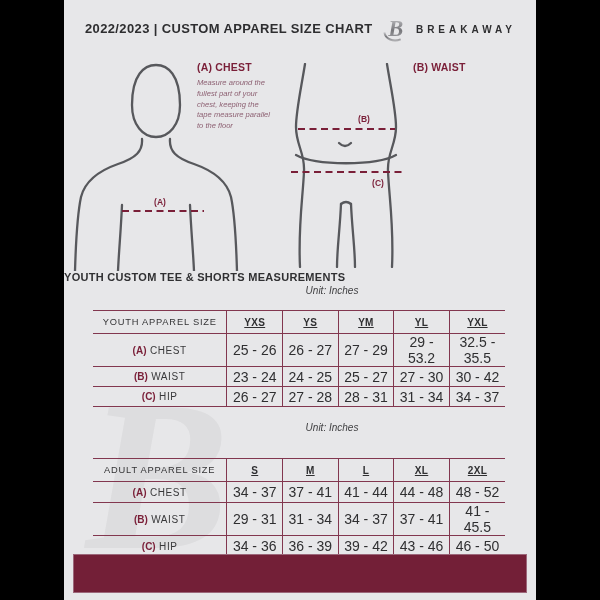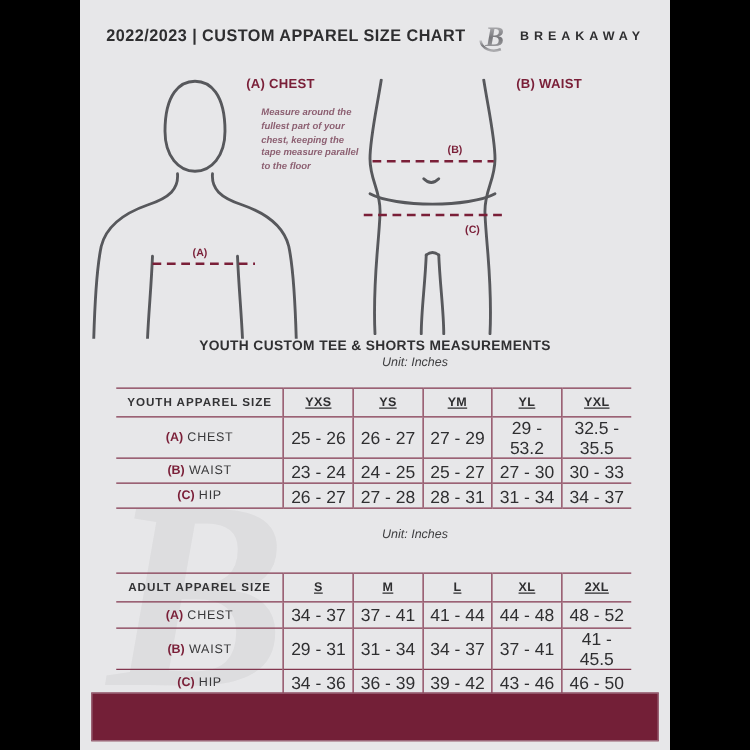--- a/index.html
+++ b/index.html
@@ -17,41 +17,41 @@
   .brand{font-size:10px;font-weight:700;letter-spacing:4px;color:#2e2e30;}
 
   
   .diagram{position:absolute;left:0;top:55px;width:472px;height:216px;}
   .fig{position:absolute;}
   .fig path,.fig ellipse{fill:none;stroke:#57585c;stroke-width:2.3;stroke-linecap:round;}
   .fig .dash{stroke:#7a1f38;stroke-width:2;stroke-dasharray:7 4.5;stroke-linecap:butt;}
   .fig text{font-family:"Liberation Sans",sans-serif;font-size:8.5px;font-weight:700;fill:#7a1f38;}
   .instr{position:absolute;width:112px;}
   .instr h3{margin:0 0 5px 0;font-size:10.5px;font-weight:700;color:#7a1f38;letter-spacing:.2px;}
-  .instr p{margin:12px;font-size:7.6px;line-height:1.42;font-style:italic;color:#8c5f71;
-           white-space:pre-line;font-weight:700;}
-
-  
-  .tbl-title{position:absolute;left:0;width:472px;text-align:center;font-size:11px;
+  .instr p{margin:0;font-size:7.6px;line-height:1.42;font-style:italic;color:#8c5f71;
+           white-space:pre-line;font-weight:400;}
+
+  
+  .tbl-title{position:absolute;left:0;width:472px;text-align:left;font-size:11px;
              font-weight:700;color:#303032;letter-spacing:.3px;}
   .tbl-unit{position:absolute;left:0;width:536px;text-align:center;font-size:10px;
             font-style:italic;color:#3f3f41;}
   table.size{position:absolute;left:29px;width:412px;border-collapse:collapse;
              table-layout:fixed;z-index:2;}
   table.size col.c0{width:32.5%;}
   table.size col.cn{width:13.5%;}
   table.size th,table.size td{border-top:1.5px solid #82374f;padding:0;
              text-align:center;vertical-align:middle;}
   table.size tr:last-child td{border-bottom:1.5px solid #82374f;}
   table.size th+th,table.size td+td{border-left:1.5px solid #82374f;}
   table.size thead tr{height:23px;}
   table.size tbody tr{height:20px;}
   table.adult tbody tr{height:21px;}
   .col-head{font-size:10px;font-weight:700;color:#2f2f31;letter-spacing:.3px;text-decoration:underline;}
-  .col-head-first{font-size:9.3px;font-weight:700;color:#333335;letter-spacing:.8px;
+  .col-head-first{font-size:9.3px;font-weight:400;color:#333335;letter-spacing:.8px;
                   text-align:left;padding-left:14px;}
   .row-label{text-align:left;padding-left:14px;font-size:10px;color:#38383a;letter-spacing:.6px;}
   .row-label .pfx{font-weight:700;color:#7a1f38;letter-spacing:0;}
   .val{font-size:14px;color:#2f2f31;}
 
   .y-title{top:271px;}  .y-unit{top:285px;}  .y-table{top:310px;}
   .a-title{top:408px;}  .a-unit{top:422px;}  .a-table{top:458px;}
 
   
   .footer-bar{position:absolute;left:9px;top:554px;width:452px;height:37px;
@@ -161,21 +161,21 @@
         </tr>
         <tr>
           <td class="row-label">
             <span class="pfx">(B)</span>
             <span>WAIST</span>
           </td>
           <td class="val">23 - 24</td>
           <td class="val">24 - 25</td>
           <td class="val">25 - 27</td>
           <td class="val">27 - 30</td>
-          <td class="val">30 - 33</td>
+          <td class="val">30 - 42</td>
         </tr>
         <tr>
           <td class="row-label">
             <span class="pfx">(C)</span>
             <span>HIP</span>
           </td>
           <td class="val">26 - 27</td>
           <td class="val">27 - 28</td>
           <td class="val">28 - 31</td>
           <td class="val">31 - 34</td>

